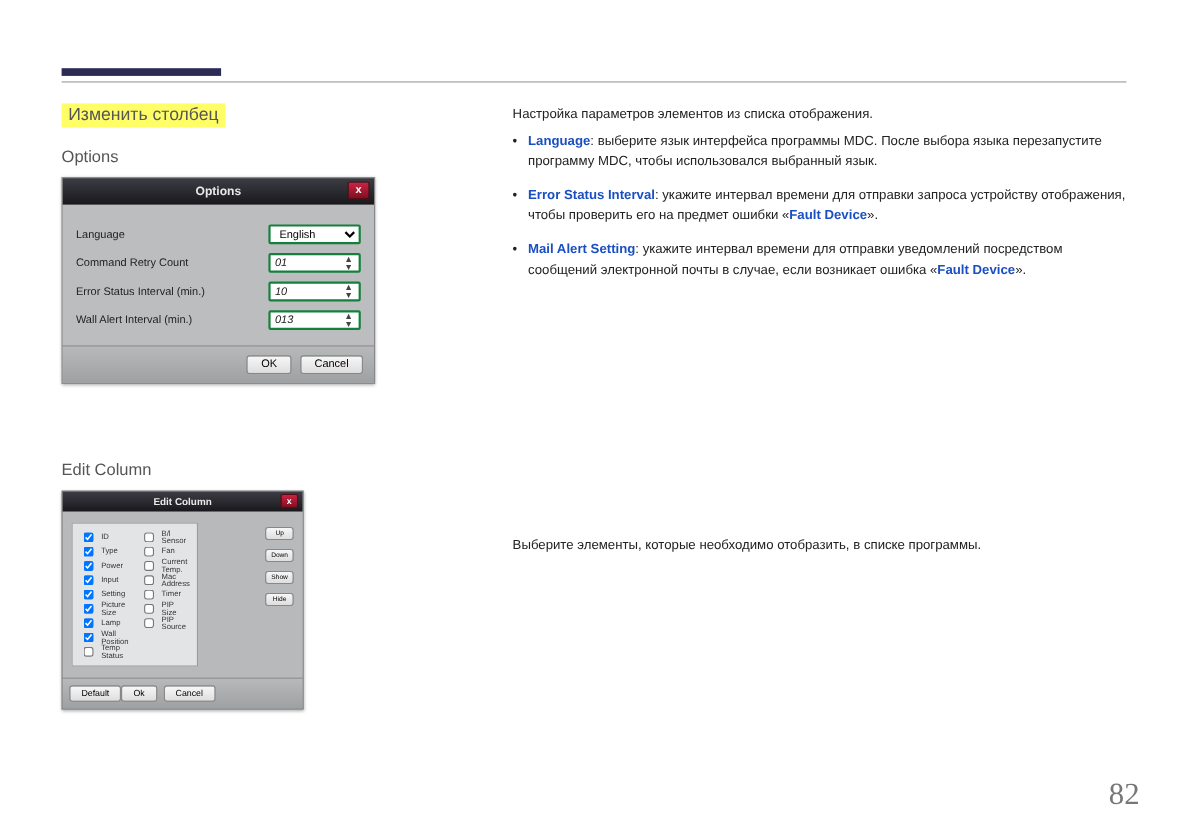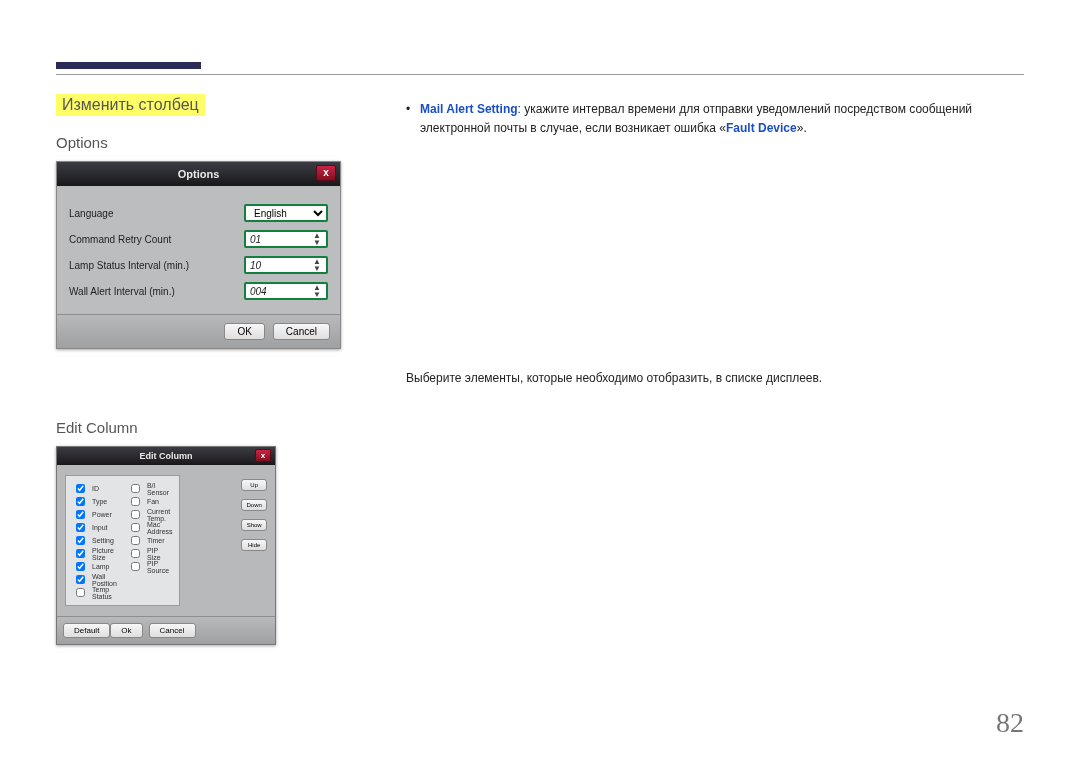--- a/index.html
+++ b/index.html
@@ -27,21 +27,21 @@
   hr.top-rule {
     position: absolute;
     top: 66px;
     left: 56px;
     right: 56px;
     border: none;
     border-top: 1px solid #999;
   }
   .content {
     display: flex;
-    gap: 60px;
+    gap: 120px;
     padding-top: 38px;
   }
   .left-col { width: 290px; flex: 0 0 290px; }
   .right-col { flex: 1; font-size: 12px; line-height: 1.55; }
 
   .section-title {
     background: #fffe66;
     color: #555;
     font-size: 16px;
     padding: 2px 6px;
@@ -167,21 +167,21 @@
 
   
   ul.desc { list-style: none; padding: 0; margin: 6px 0 0 0; }
   ul.desc > li { position: relative; padding-left: 14px; margin-bottom: 12px; }
   ul.desc > li::before { content:"•"; position:absolute; left:0; top:0; color:#222; }
   .blue { color: #1a4fc3; font-weight: bold; }
 
   .page-num {
     position: absolute;
     bottom: 24px;
-    right: 56px;
+    right: 44px;
     font-size: 28px;
     color: #777;
     font-family: Georgia, serif;
   }
 </style>
 </head>
 <body>
 
 <div class="page">
 
@@ -209,30 +209,30 @@
             </select>
           </div>
           <div class="dlg-row">
             <span>Command Retry Count</span>
             <div class="numbox">
                 <span>01</span>
                 <span class="spinner">▲<br>▼</span>
               </div>
           </div>
           <div class="dlg-row">
-            <span>Lamp Status Interval (min.)</span>
+            <span>Error Status Interval (min.)</span>
             <div class="numbox">
                 <span>10</span>
                 <span class="spinner">▲<br>▼</span>
               </div>
           </div>
           <div class="dlg-row">
             <span>Wall Alert Interval (min.)</span>
             <div class="numbox">
-                <span>004</span>
+                <span>013</span>
                 <span class="spinner">▲<br>▼</span>
               </div>
           </div>
         </div>
         <div class="dlg-footer">
           <button class="btn">OK</button>
           <button class="btn">Cancel</button>
         </div>
       </div>
 
@@ -329,24 +329,27 @@
           <div class="right-grp">
             <button class="btn">Ok</button>
             <button class="btn">Cancel</button>
           </div>
         </div>
       </div>
 
     </div>
 
     <div class="right-col">
+      <div>Настройка параметров элементов из списка отображения.</div>
       <ul class="desc" id="bullets">
+          <li><span class="blue">Language</span>: выберите язык интерфейса программы MDC. После выбора языка перезапустите программу MDC, чтобы использовался выбранный язык.</li>
+          <li><span class="blue">Error Status Interval</span>: укажите интервал времени для отправки запроса устройству отображения, чтобы проверить его на предмет ошибки «<span class="blue">Fault Device</span>».</li>
           <li><span class="blue">Mail Alert Setting</span>: укажите интервал времени для отправки уведомлений посредством сообщений электронной почты в случае, если возникает ошибка «<span class="blue">Fault Device</span>».</li>
         </ul>
 
       <div style="height:220px"></div>
-      <div>Выберите элементы, которые необходимо отобразить, в списке дисплеев.</div>
+      <div>Выберите элементы, которые необходимо отобразить, в списке программы.</div>
     </div>
 
   </div>
 
   <div class="page-num">82</div>
 </div>
 
 </body></html>

